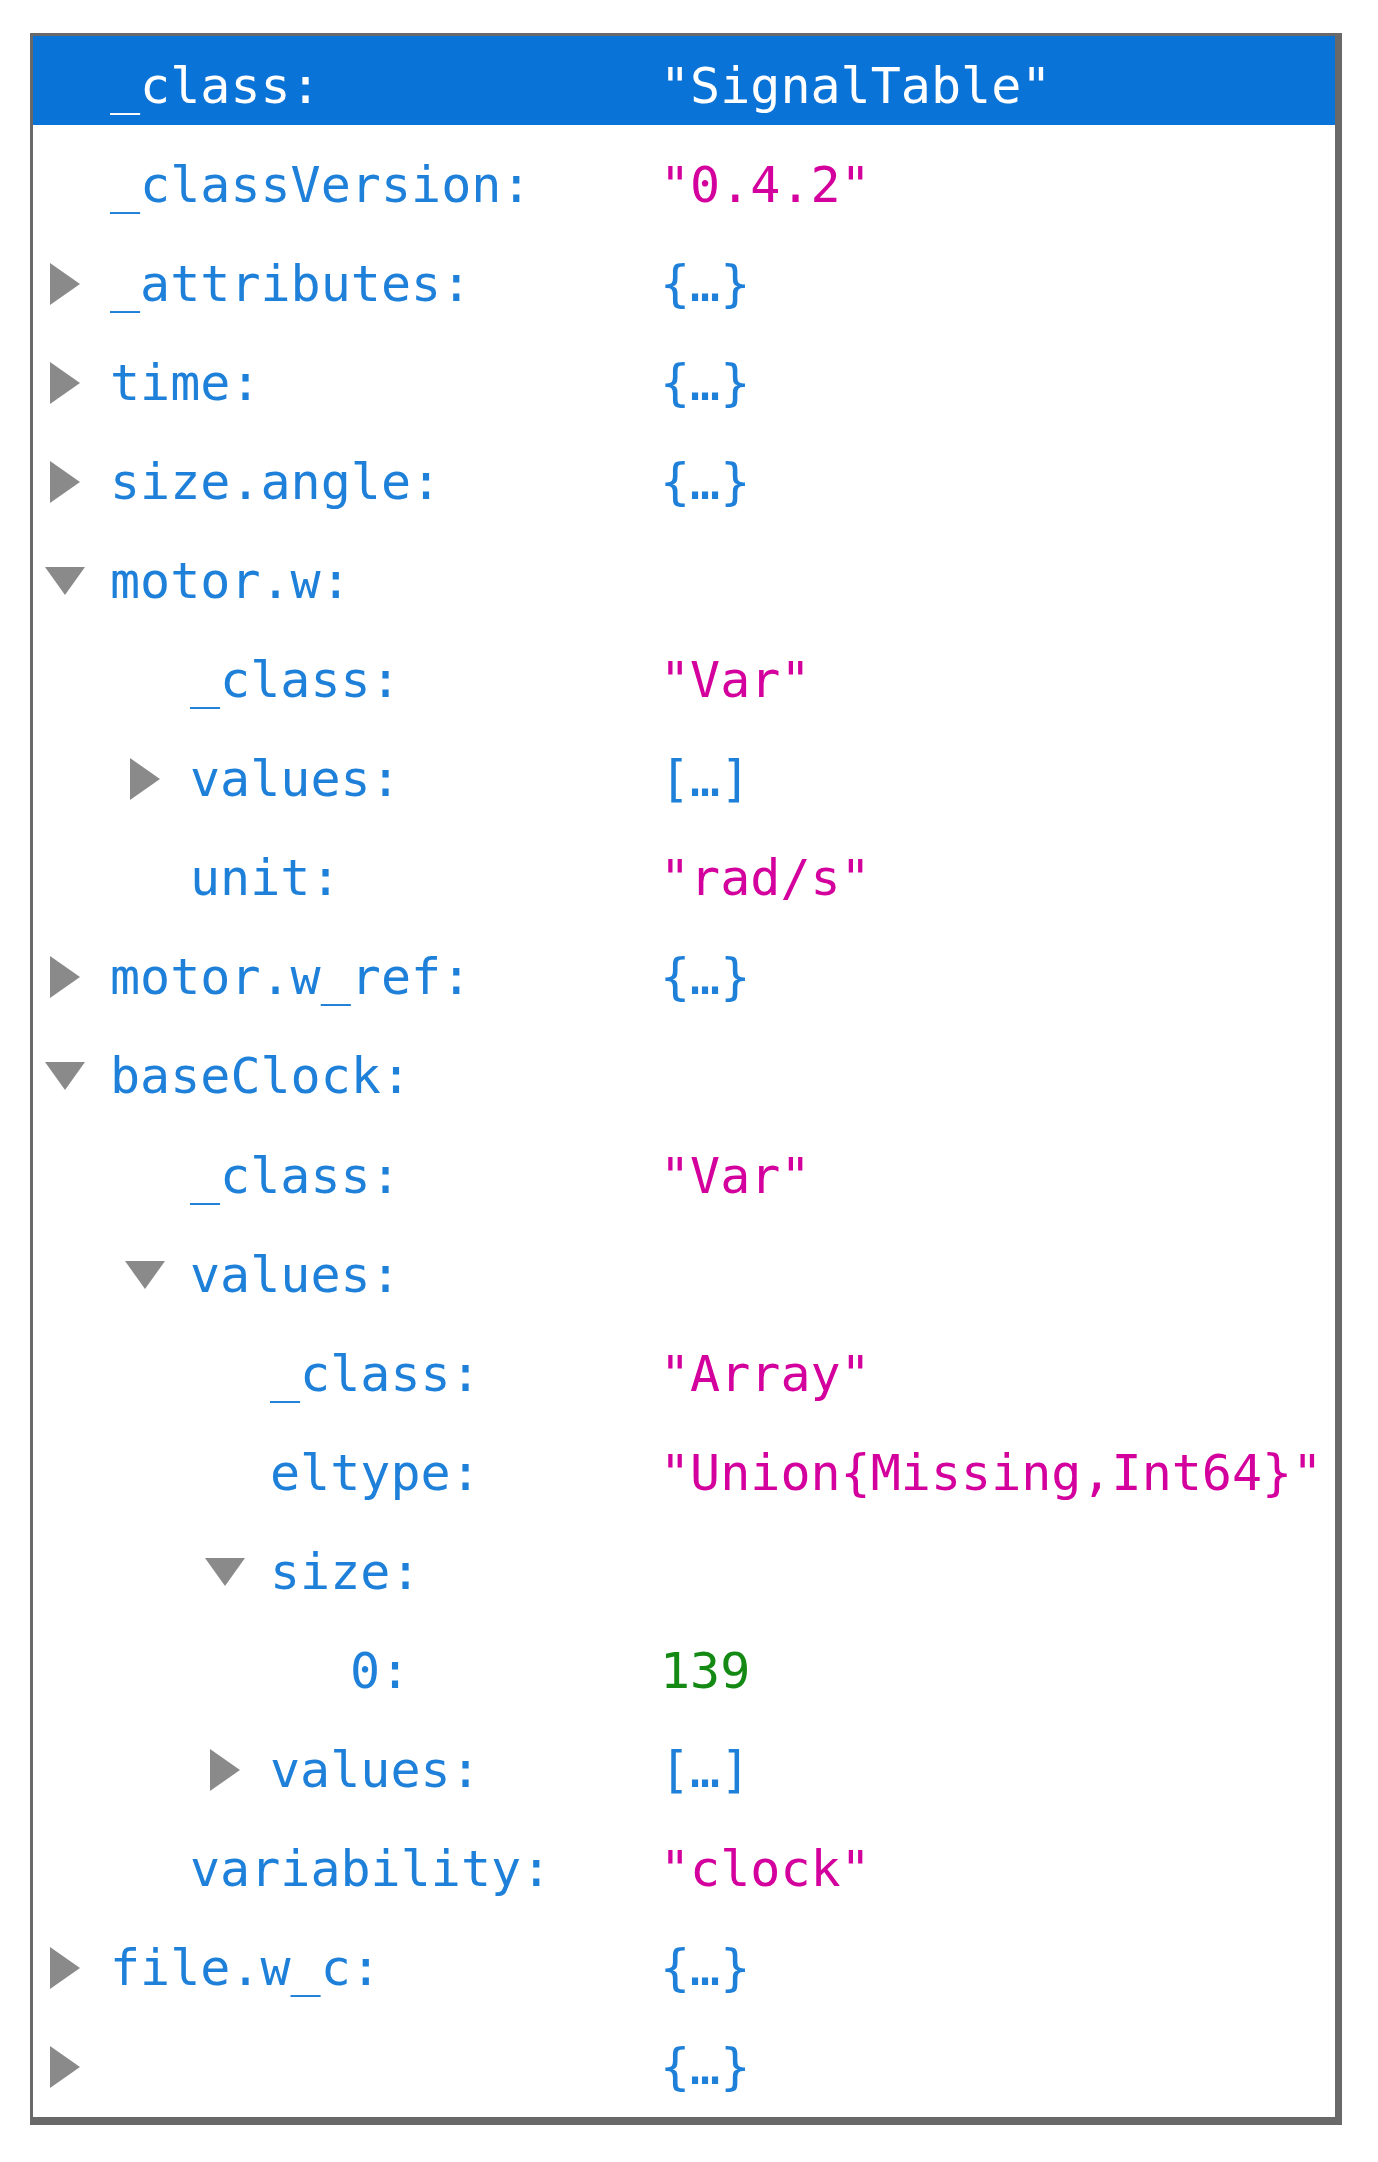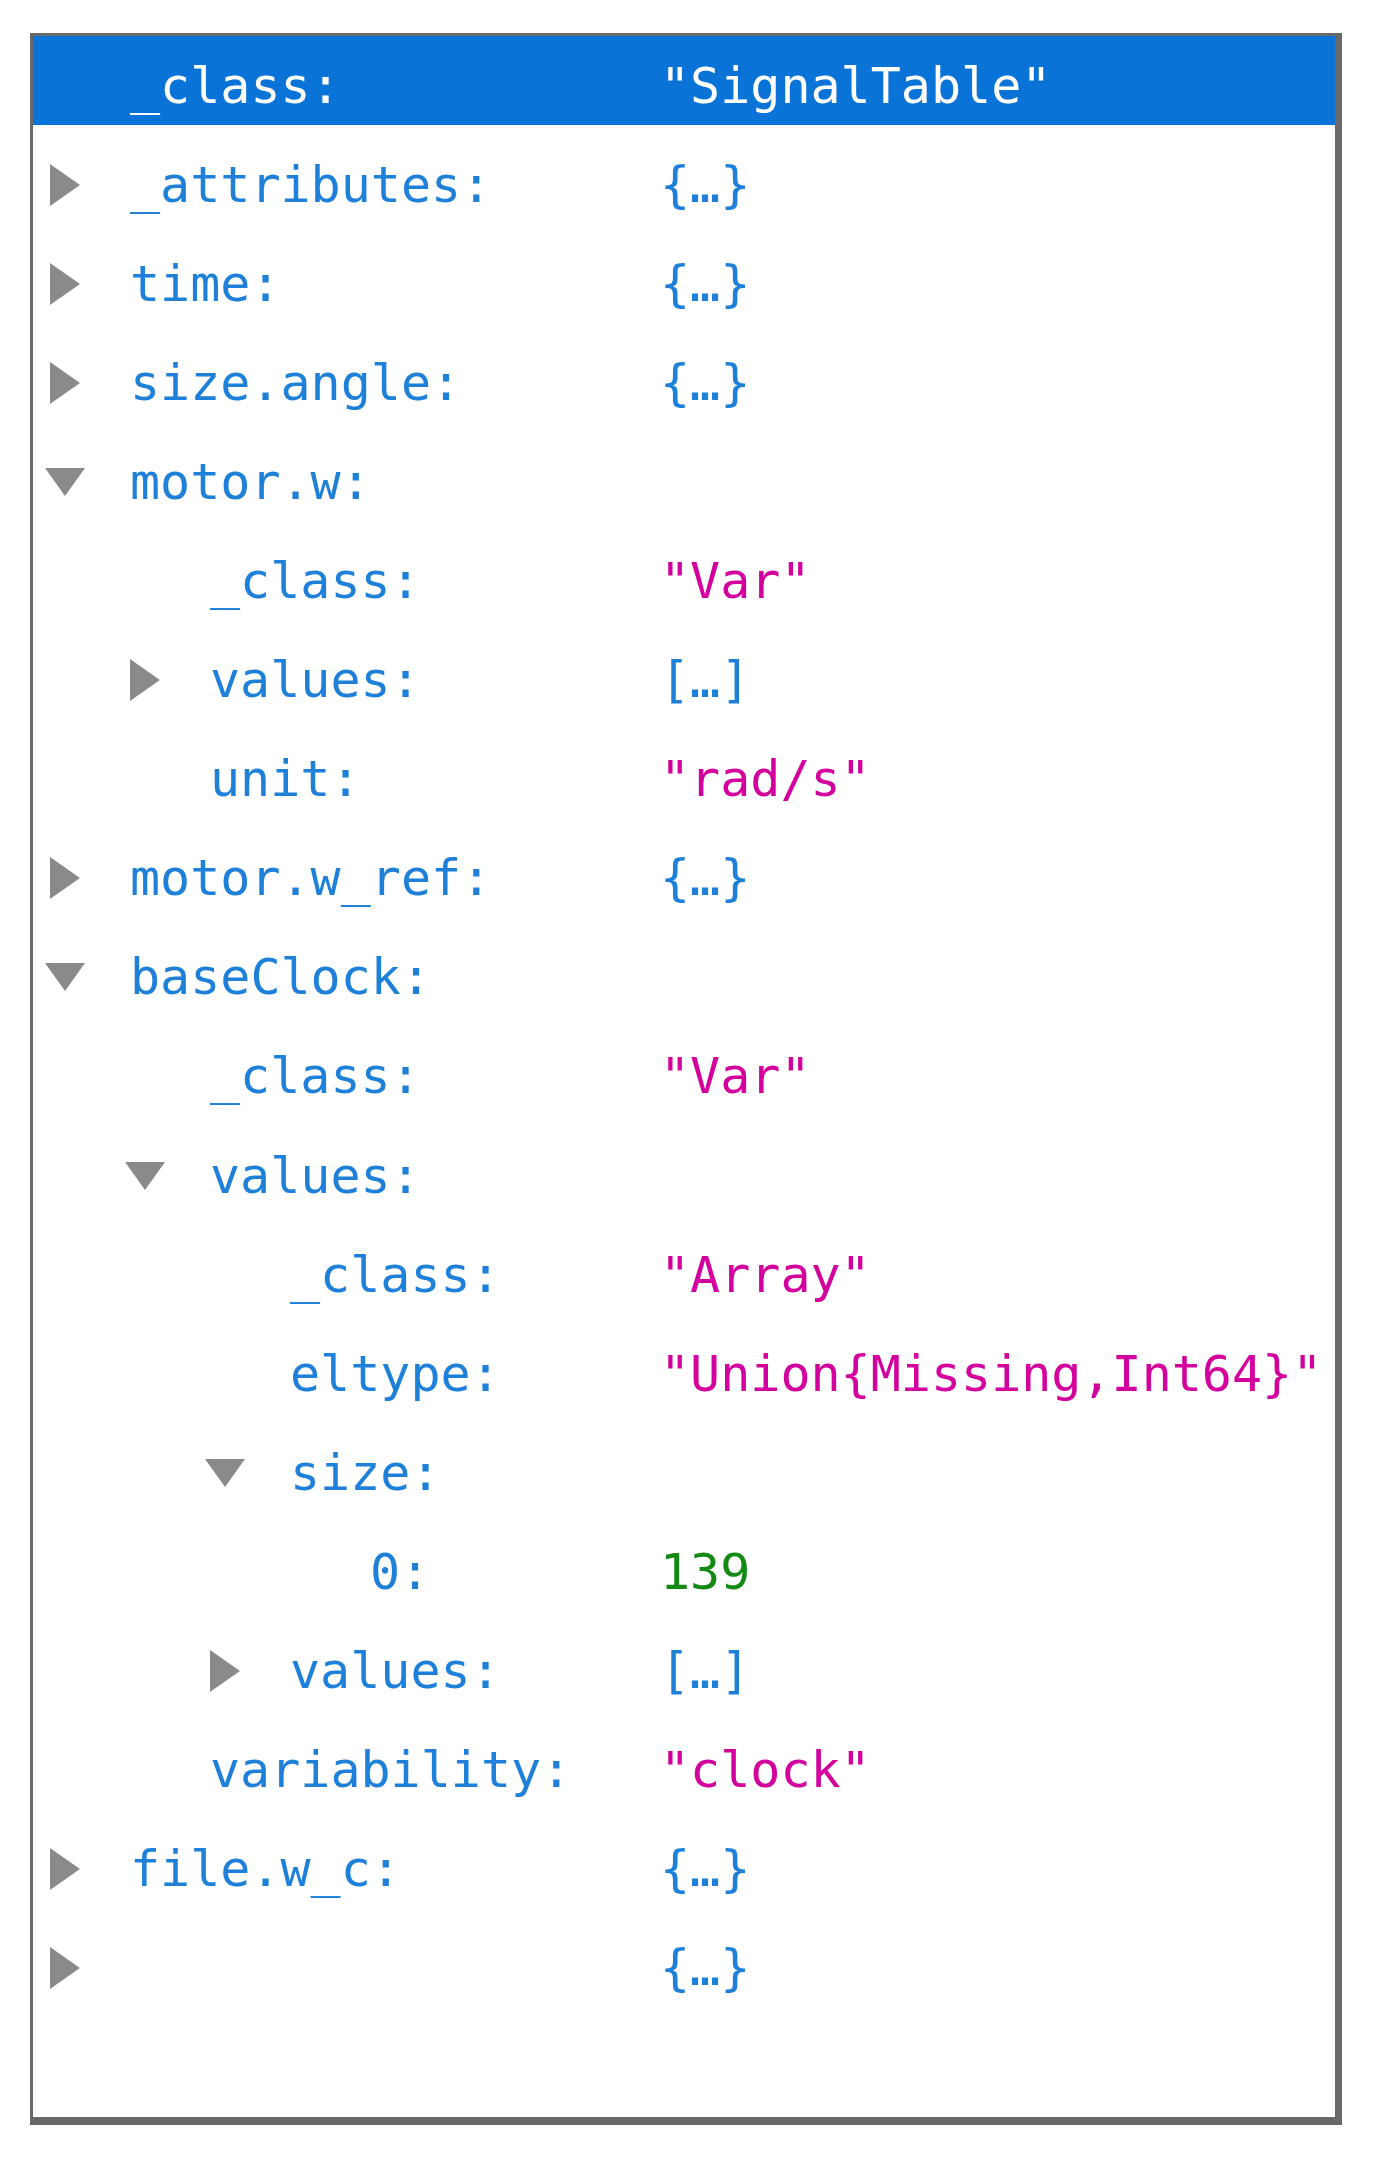--- a/index.html
+++ b/index.html
@@ -24,21 +24,20 @@
     border-style:solid;border-color:var(--border-gray);
     border-width:3px 7px 8px 3px;
     background:var(--panel-bg);
     overflow:hidden;
   }
   .row{
     position:relative;height:99.1px;
     display:flex;align-items:center;
     font-size:50px;line-height:1;
     white-space:pre;
-    padding-left:20px;
   }
   .row .key{
     margin-left:var(--indent,77px);
     color:var(--key-blue);
   }
   .row .value{
     position:absolute;left:627px;top:0;height:100%;
     display:flex;align-items:center;
   }
   .t-string{color:var(--string-magenta);}
@@ -68,20 +67,25 @@
   }
 </style>
 </head>
 <body>
 
 <div class="panel">
     <div class="row selected" style="--indent: 77px;">
     
     <span class="key">_class:</span>
     <span class="value t-string">"SignalTable"</span>
+  </div>
+    <div class="row" style="--indent: 77px;">
+    
+    <span class="key">_classVersion:</span>
+    <span class="value t-string">"0.4.2"</span>
   </div>
     <div class="row" style="--indent: 77px;">
     <span class="arrow collapsed"></span>
     <span class="key">_attributes:</span>
     <span class="value t-summary">{…}</span>
   </div>
     <div class="row" style="--indent: 77px;">
     <span class="arrow collapsed"></span>
     <span class="key">time:</span>
     <span class="value t-summary">{…}</span>

